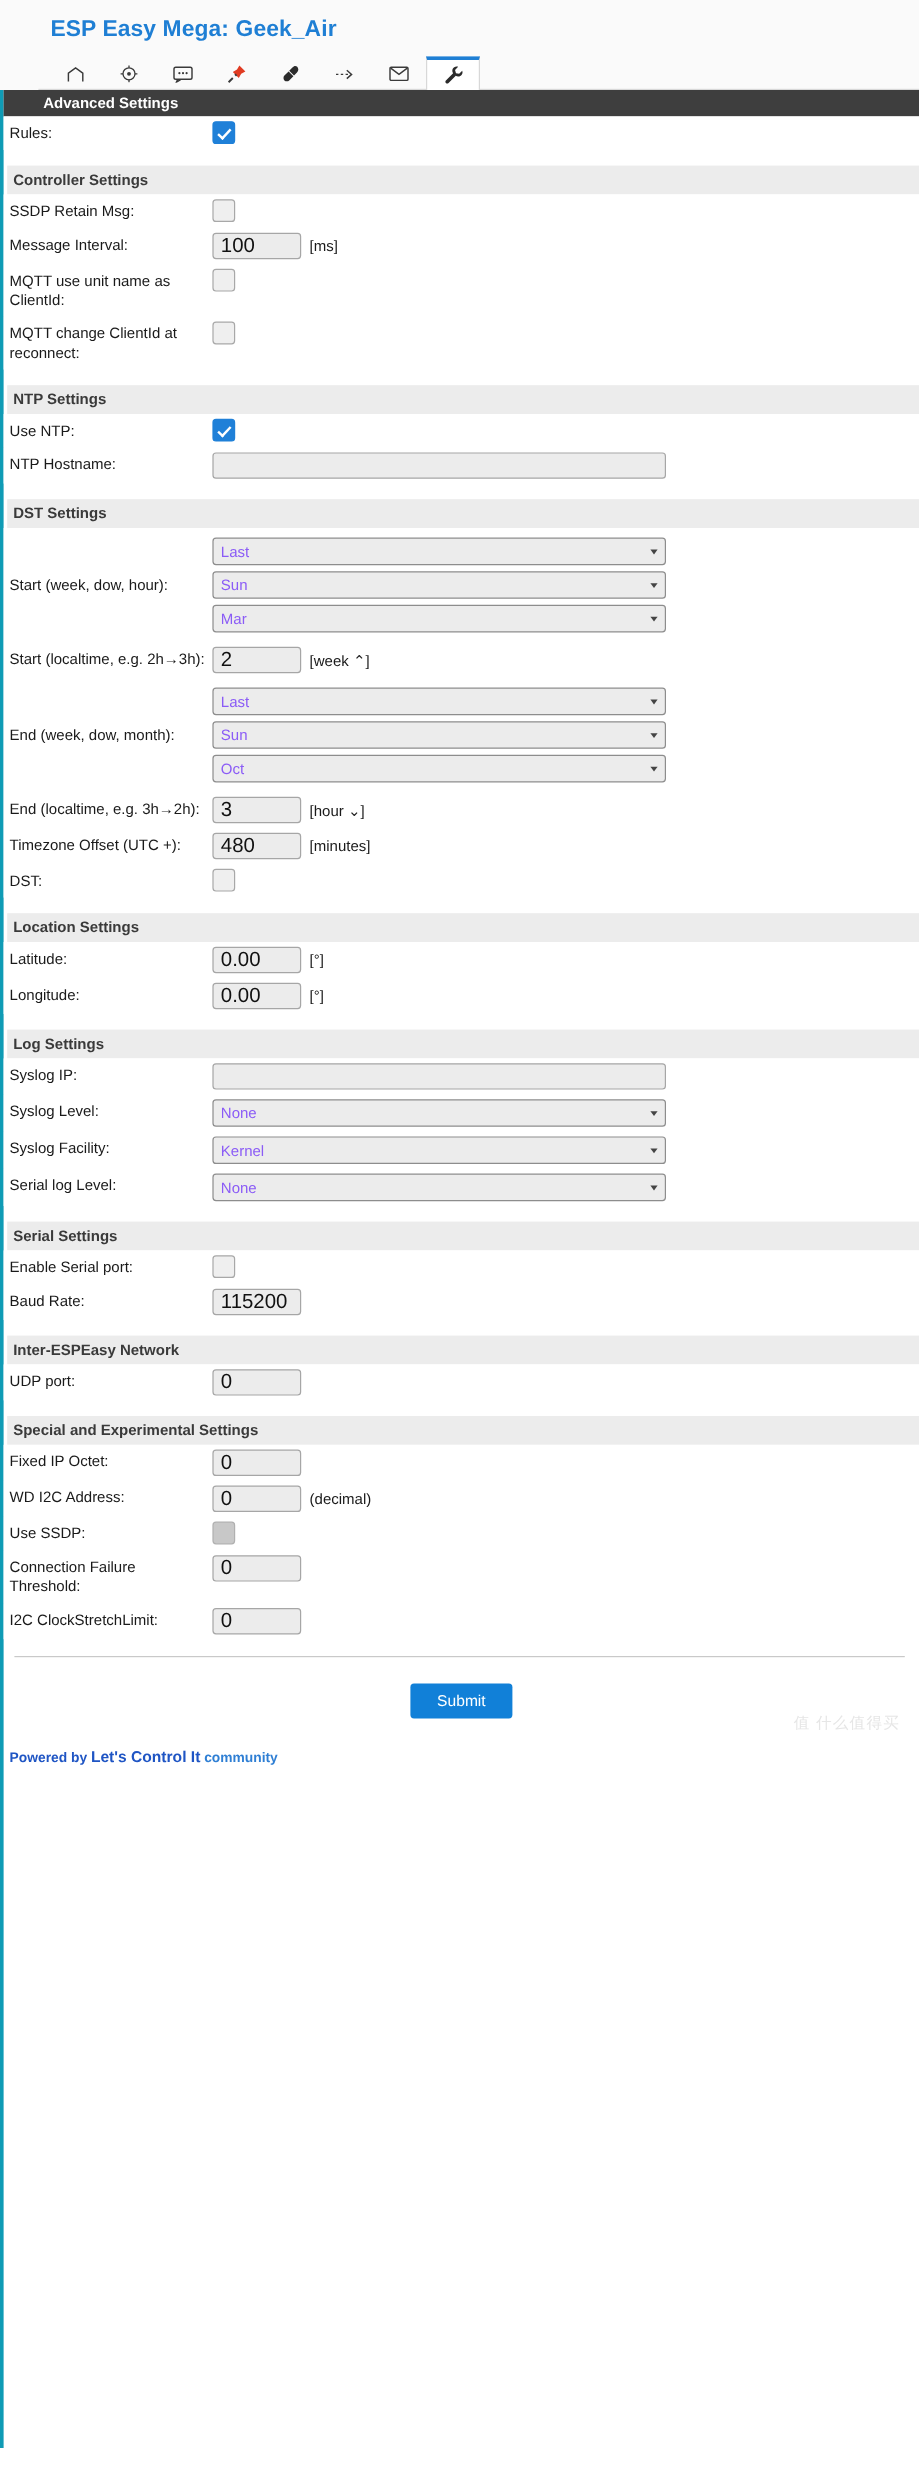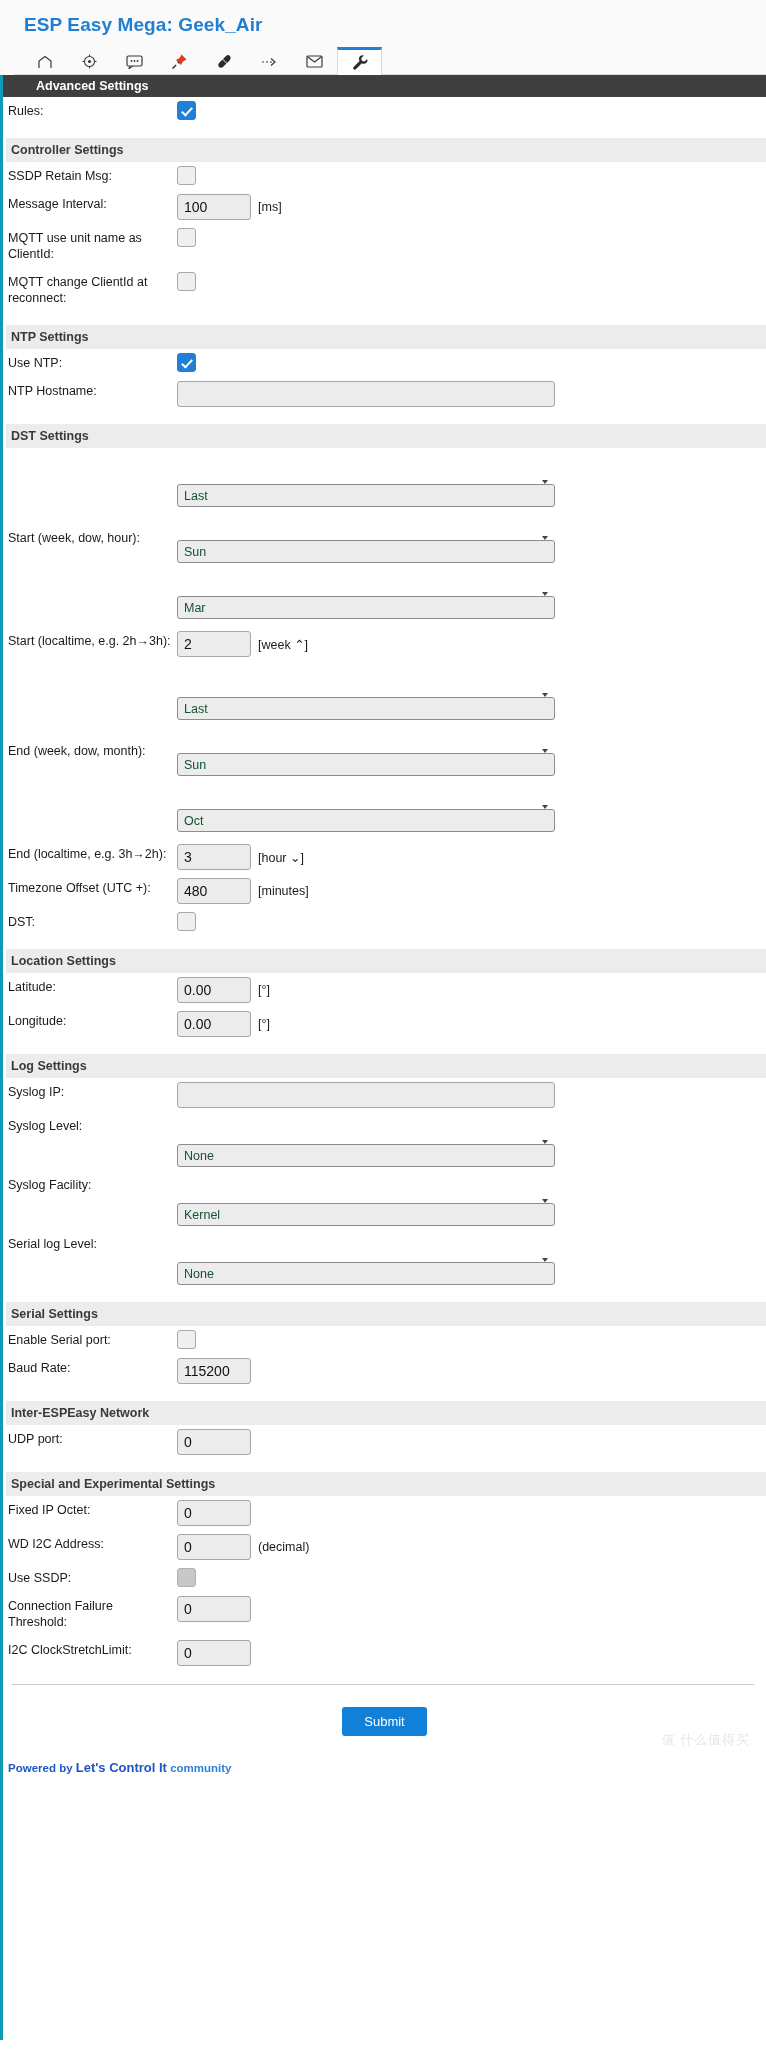--- a/index.html
+++ b/index.html
@@ -15,21 +15,21 @@
   .page-rail {
     position: absolute; left: 0; top: 0;
     width: 3px; height: 2040px;
     background: #0f9bb5;
   }
 
   .wrap { width: 766px; position: relative; }
 
   
   .header {
-    padding: 14px 0 0 14px;
+    padding: 14px 0 0 32px;
     background: #fafafa;
   }
   .brand {
     font-size: 19px;
     font-weight: bold;
     color: #1f7fd4;
     letter-spacing: .1px;
     padding-left: 10px;
   }
   .navbar {
@@ -119,43 +119,42 @@
   }
   .spacer { height: 13px; background: #ffffff; margin-left: 3px; }
 
   
   input.txt {
     height: 22px;
     background: #ececec;
     border: 1px solid #a6a6a6;
     border-radius: 3px;
     font-family: "Liberation Sans", sans-serif;
-    font-size: 14px;
+    font-size: 17px;
     color: #111;
-    padding: 12px 6px;
+    padding: 0 6px;
     outline: none;
   }
   input.num { width: 74px; }
   input.wide { width: 378px; }
 
   select.sel {
     width: 378px;
     height: 23px;
     background: #ececec;
     border: 1px solid #8d8d8d;
     border-radius: 3px;
     font-family: "Liberation Sans", sans-serif;
     font-size: 12.5px;
-    color: #14532d;
+    color: #8b5cf6;
     padding: 0 6px;
     outline: none;
     -webkit-appearance: none;
     -moz-appearance: none;
     appearance: none;
-    margin-top: 28px;
   }
   .sel-wrap { position: relative; width: 378px; }
   .sel-arrow {
     position: absolute;
     right: 7px; top: 50%;
     margin-top: -2px;
     width: 0; height: 0;
     border-left: 3.5px solid transparent;
     border-right: 3.5px solid transparent;
     border-top: 4px solid #444;

